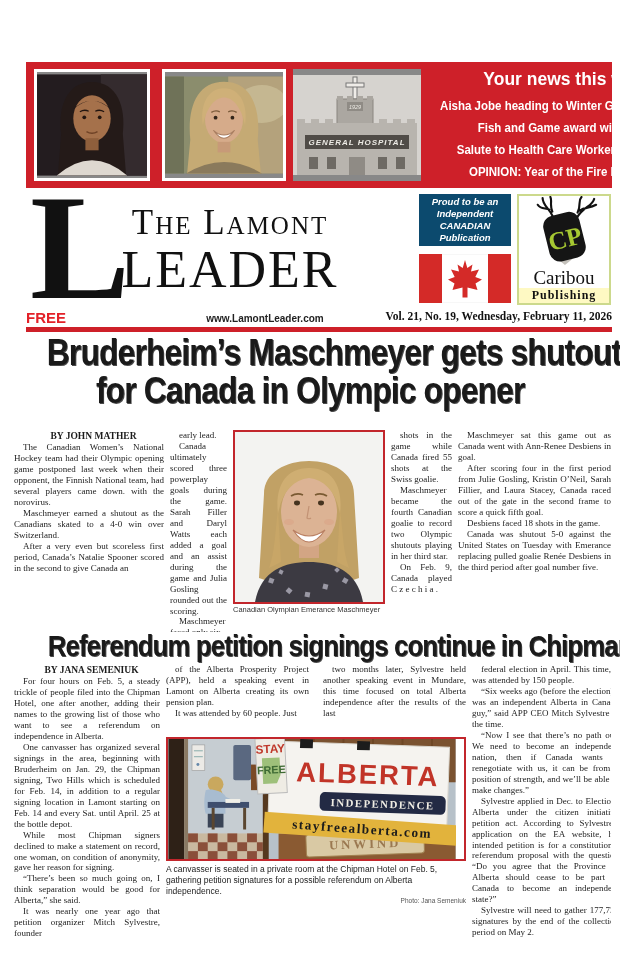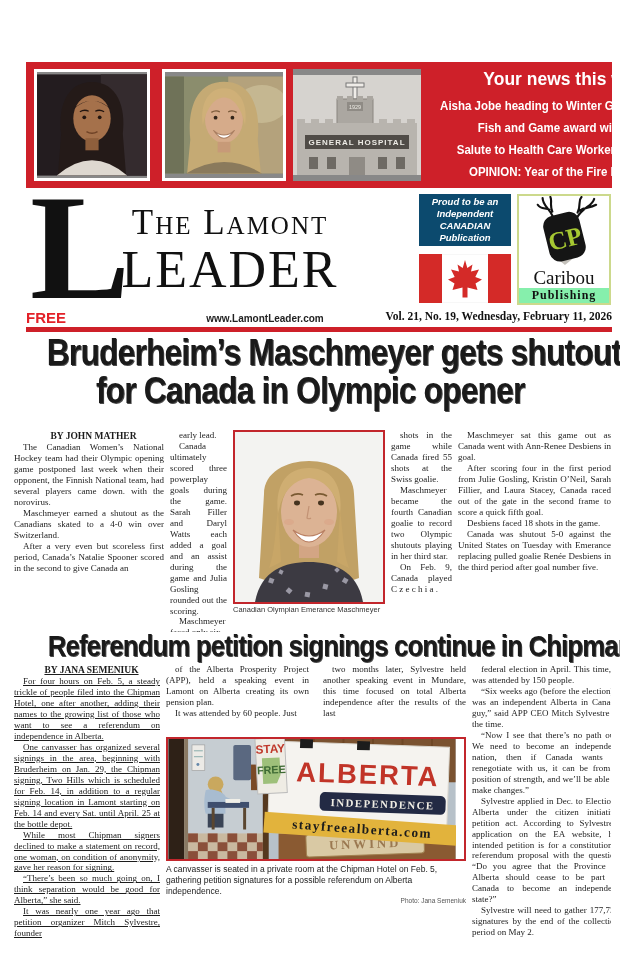--- a/index.html
+++ b/index.html
@@ -2,21 +2,21 @@
 <html><head>
 <meta charset="utf-8">
 <style>
   html,body{margin:0;padding:0;background:#e9e9e9;}
   .page{position:relative;width:620px;height:958px;background:#ffffff;overflow:hidden;
         font-family:"Liberation Serif",serif;color:#1c1c1c;margin:0 auto;}
 
   
   .top-band{position:absolute;left:26px;top:62px;width:586px;height:126px;background:#ce2029;
             display:flex;align-items:center;padding:0;box-sizing:border-box;}
-  .band-photo{flex:0 0 auto;border:3px solid #fff;background:#888;line-height:0;}
+  .band-photo{flex:0 0 auto;border:3px solid #fff;background:#888;line-height:0;font-style:italic;}
   .band-photo.noborder{border:none;}
   .band-photo svg{display:block;}
   .ph1{margin-left:8px;}
   .ph2{margin-left:12px;}
   .ph3{margin-left:7px;}
   .news-week{flex:1 1 auto;text-align:right;padding-right:10px;color:#fff;}
   .news-title{font:bold 19px "Liberation Sans",sans-serif;transform:scaleX(.92);transform-origin:right center;
               margin-bottom:5px;letter-spacing:0;}
   .news-item{font:bold 12.5px "Liberation Sans",sans-serif;line-height:22px;transform:scaleX(.92);
              transform-origin:right center;white-space:nowrap;}
@@ -26,21 +26,21 @@
   .mast-title{position:absolute;left:105px;top:205px;width:250px;text-align:center;color:#111;}
   .mast-top{font:400 35px/1 "Liberation Serif",serif;font-variant-caps:small-caps;letter-spacing:2px;}
   .mast-bottom{font:400 52px/1 "Liberation Serif",serif;letter-spacing:2px;margin-top:4px;}
   .proud-box{position:absolute;left:419px;top:194px;width:92px;height:52px;background:#0c4a6e;color:#fff;
              display:flex;flex-direction:column;justify-content:center;text-align:center;
              font:italic bold 9.5px/1.25 "Liberation Sans",sans-serif;}
   .flag-box{position:absolute;left:419px;top:254px;width:92px;height:49px;line-height:0;}
   .caribou-box{position:absolute;left:517px;top:194px;width:94px;height:111px;background:#fff;
                border:2px solid #ccd98c;box-sizing:border-box;text-align:center;overflow:hidden;}
   .caribou-name{font:400 19px/1 "Liberation Serif",serif;color:#111;margin-top:-2px;}
-  .caribou-pub{font:bold 12px/15px "Liberation Serif",serif;background:#86efac;color:#111;
+  .caribou-pub{font:bold 12px/15px "Liberation Serif",serif;background:#fef9c3;color:#111;
                letter-spacing:1px;margin-top:1px;}
   .free-label{position:absolute;left:26px;top:309px;font:bold 15px "Liberation Sans",sans-serif;color:#e32128;}
   .site-label{position:absolute;left:180px;top:313px;width:170px;text-align:center;
               font:bold 10px "Liberation Sans",sans-serif;color:#222;}
   .issue-label{position:absolute;right:8px;top:310px;font:bold 11.5px "Liberation Serif",serif;color:#111;}
   .red-rule{position:absolute;left:26px;top:327px;width:586px;height:5px;background:#ce2029;}
 
   
   .headline{position:absolute;left:0;width:620px;text-align:center;color:#1a1a1a;white-space:nowrap;}
   .headline .hl-inner{display:inline-block;transform:scaleX(.86);transform-origin:center;
@@ -55,21 +55,21 @@
   .byline{font:bold 9.5px/12px "Liberation Serif",serif;text-align:center;margin:0 0 1px 0;}
   .cols{position:absolute;display:flex;}
   .a1-body{left:14px;top:430px;width:597px;height:202px;gap:6px;overflow:hidden;}
   .a2-body{left:14px;top:664px;width:597px;height:290px;gap:6px;overflow:hidden;}
   .col{font-size:9px;line-height:1.22;text-align:justify;overflow:hidden;}
   .col p{margin:0;text-indent:9px;}
   .a1c1{flex:0 0 150px;} .a1c2{flex:0 0 57px;} .a1c3{flex:0 0 61px;} .a1c4{flex:0 0 153px;}
   .a1-photocol{flex:0 0 152px;}
   .a1-photo{border:2px solid #c2262c;line-height:0;}
   .a1-caption{font:7.5px/10px "Liberation Sans",sans-serif;color:#333;text-align:left;margin-top:1px;}
-  .a2c1{flex:0 0 146px;text-decoration:underline;} .a2c4{flex:0 0 147px;}
+  .a2c1{flex:0 0 146px;} .a2c4{flex:0 0 147px;}
   .a2-middle{flex:0 0 292px;display:flex;flex-direction:column;}
   .a2-midtop{display:flex;gap:14px;height:70px;overflow:hidden;}
   .a2-midtop .col{flex:0 0 143px;}
   .a2-photo{border:2px solid #c2262c;line-height:0;margin-top:3px;}
   .a2-caption{font:8.5px/11px "Liberation Sans",sans-serif;color:#222;margin-top:3px;text-align:left;}
   .a2-credit{font:6.5px/8px "Liberation Sans",sans-serif;color:#555;text-align:right;}
 </style>
 </head>
 <body>
 

